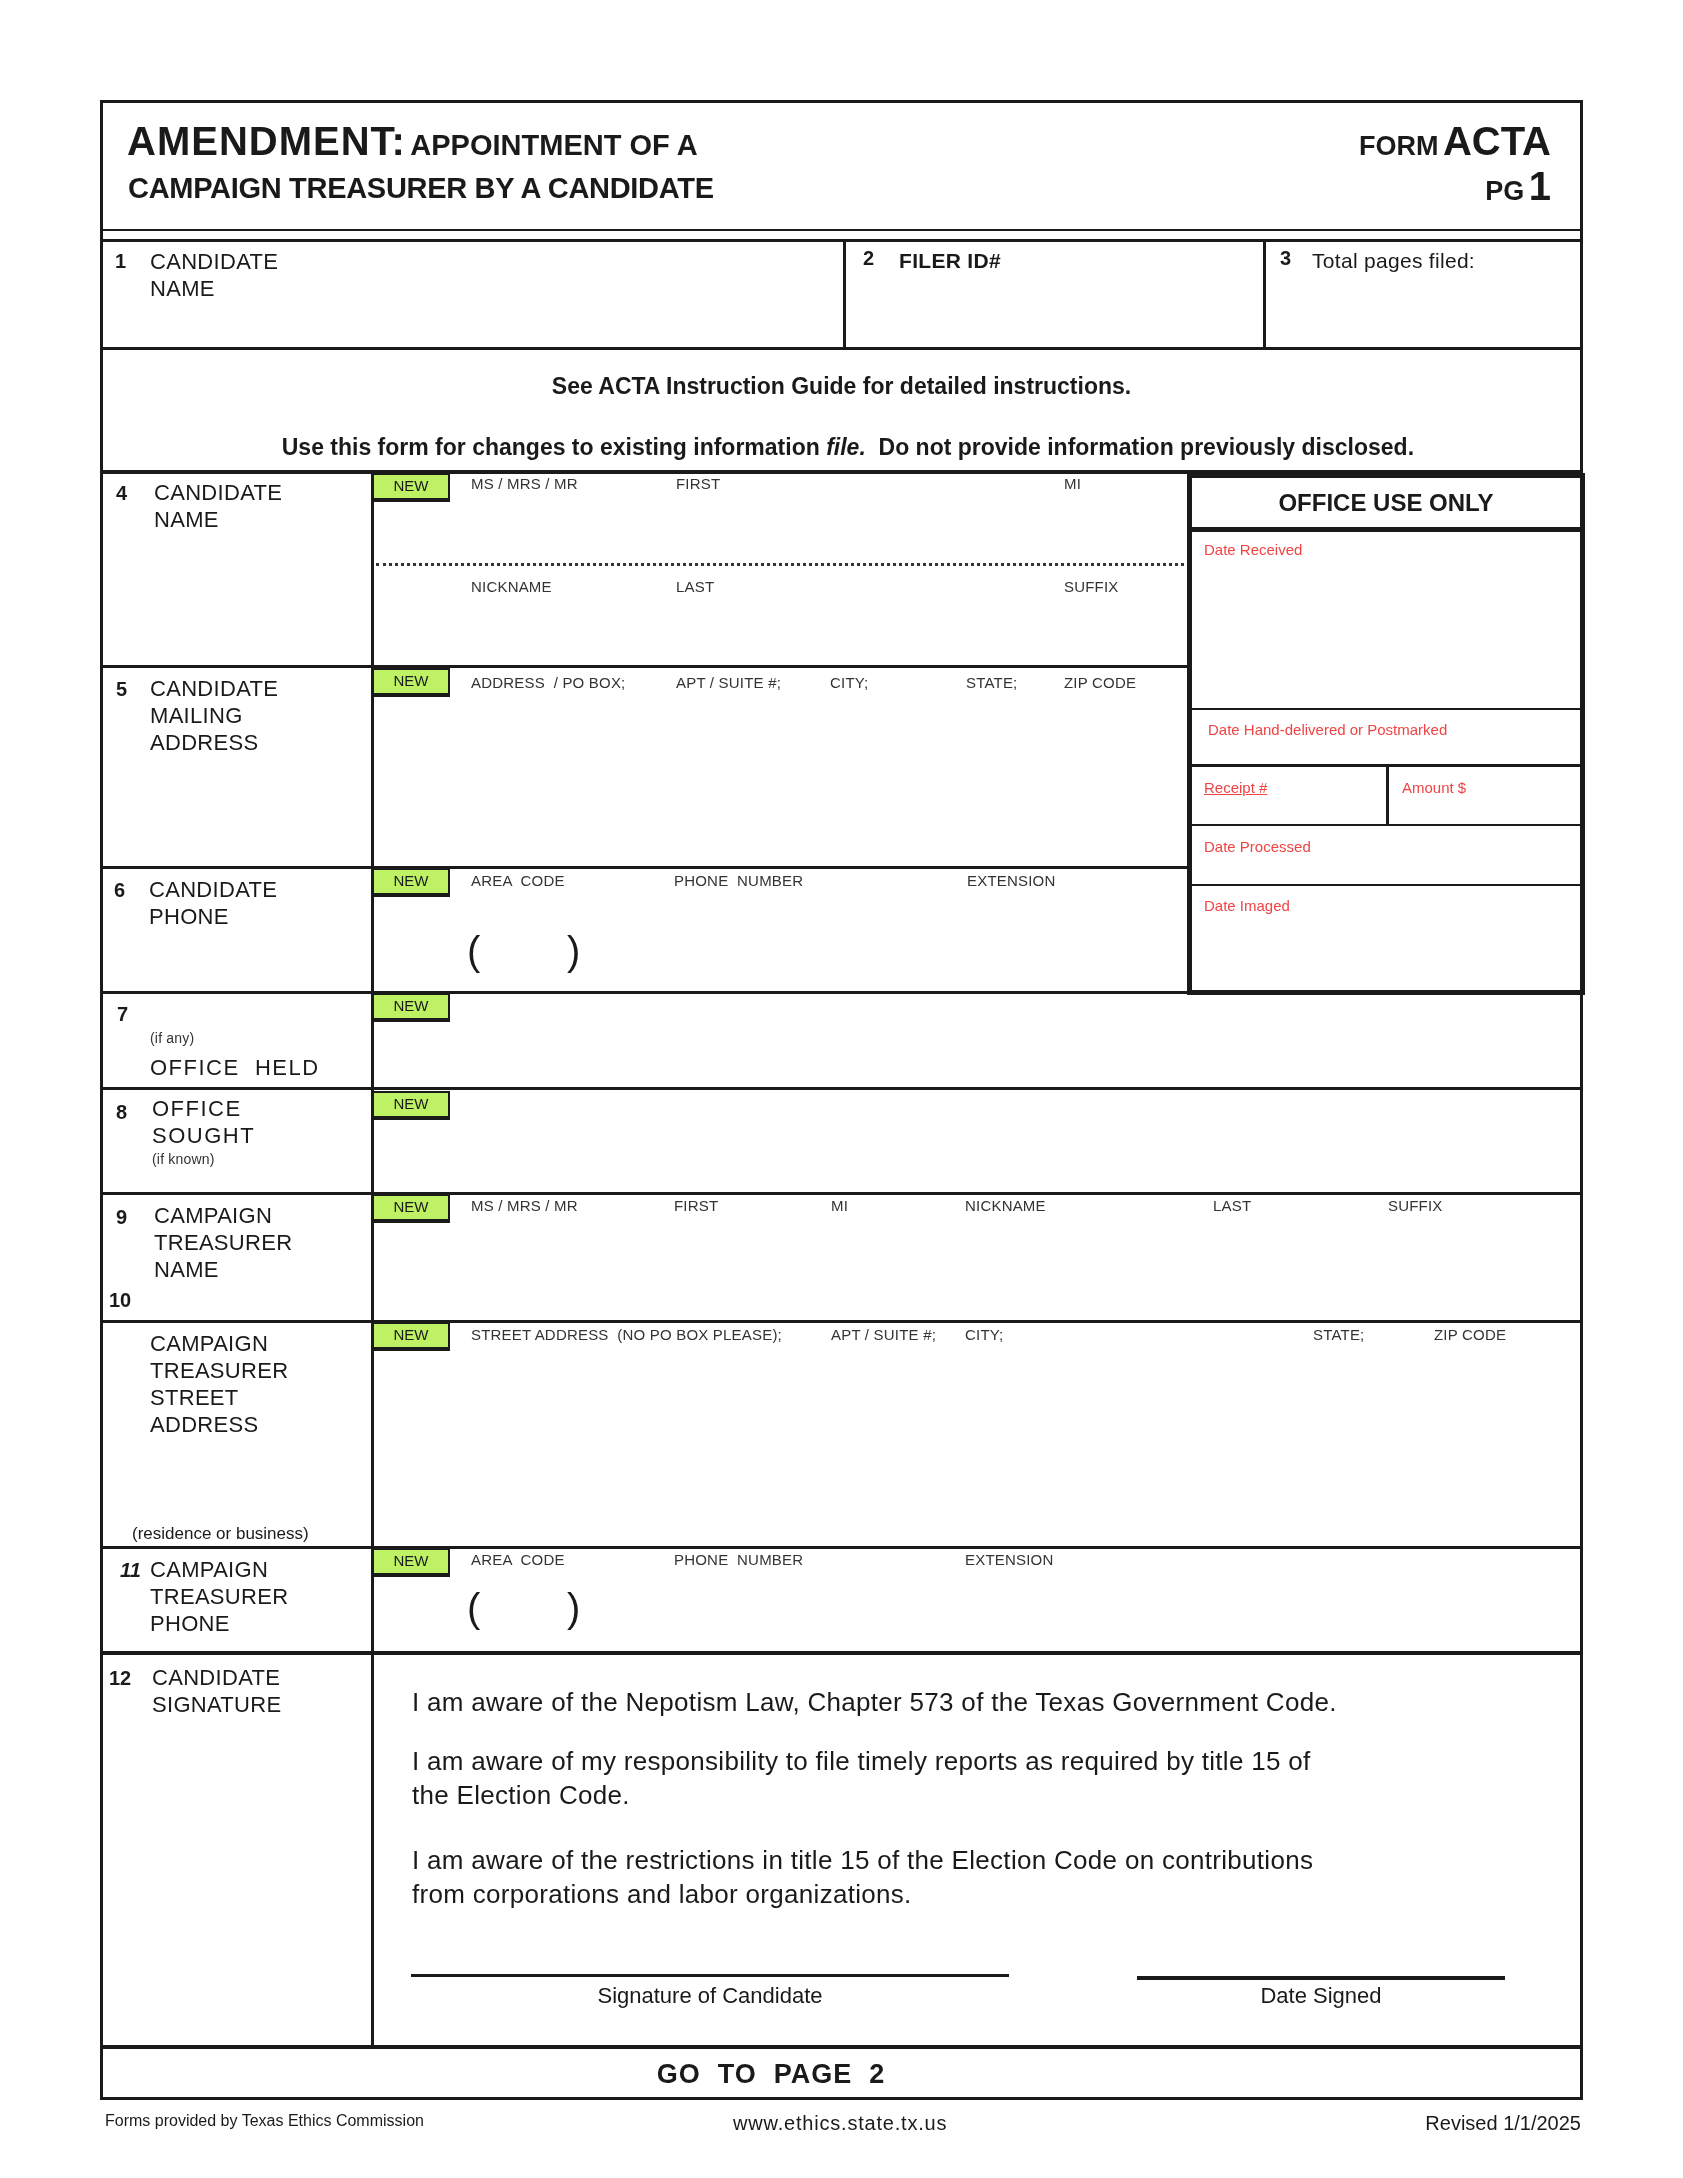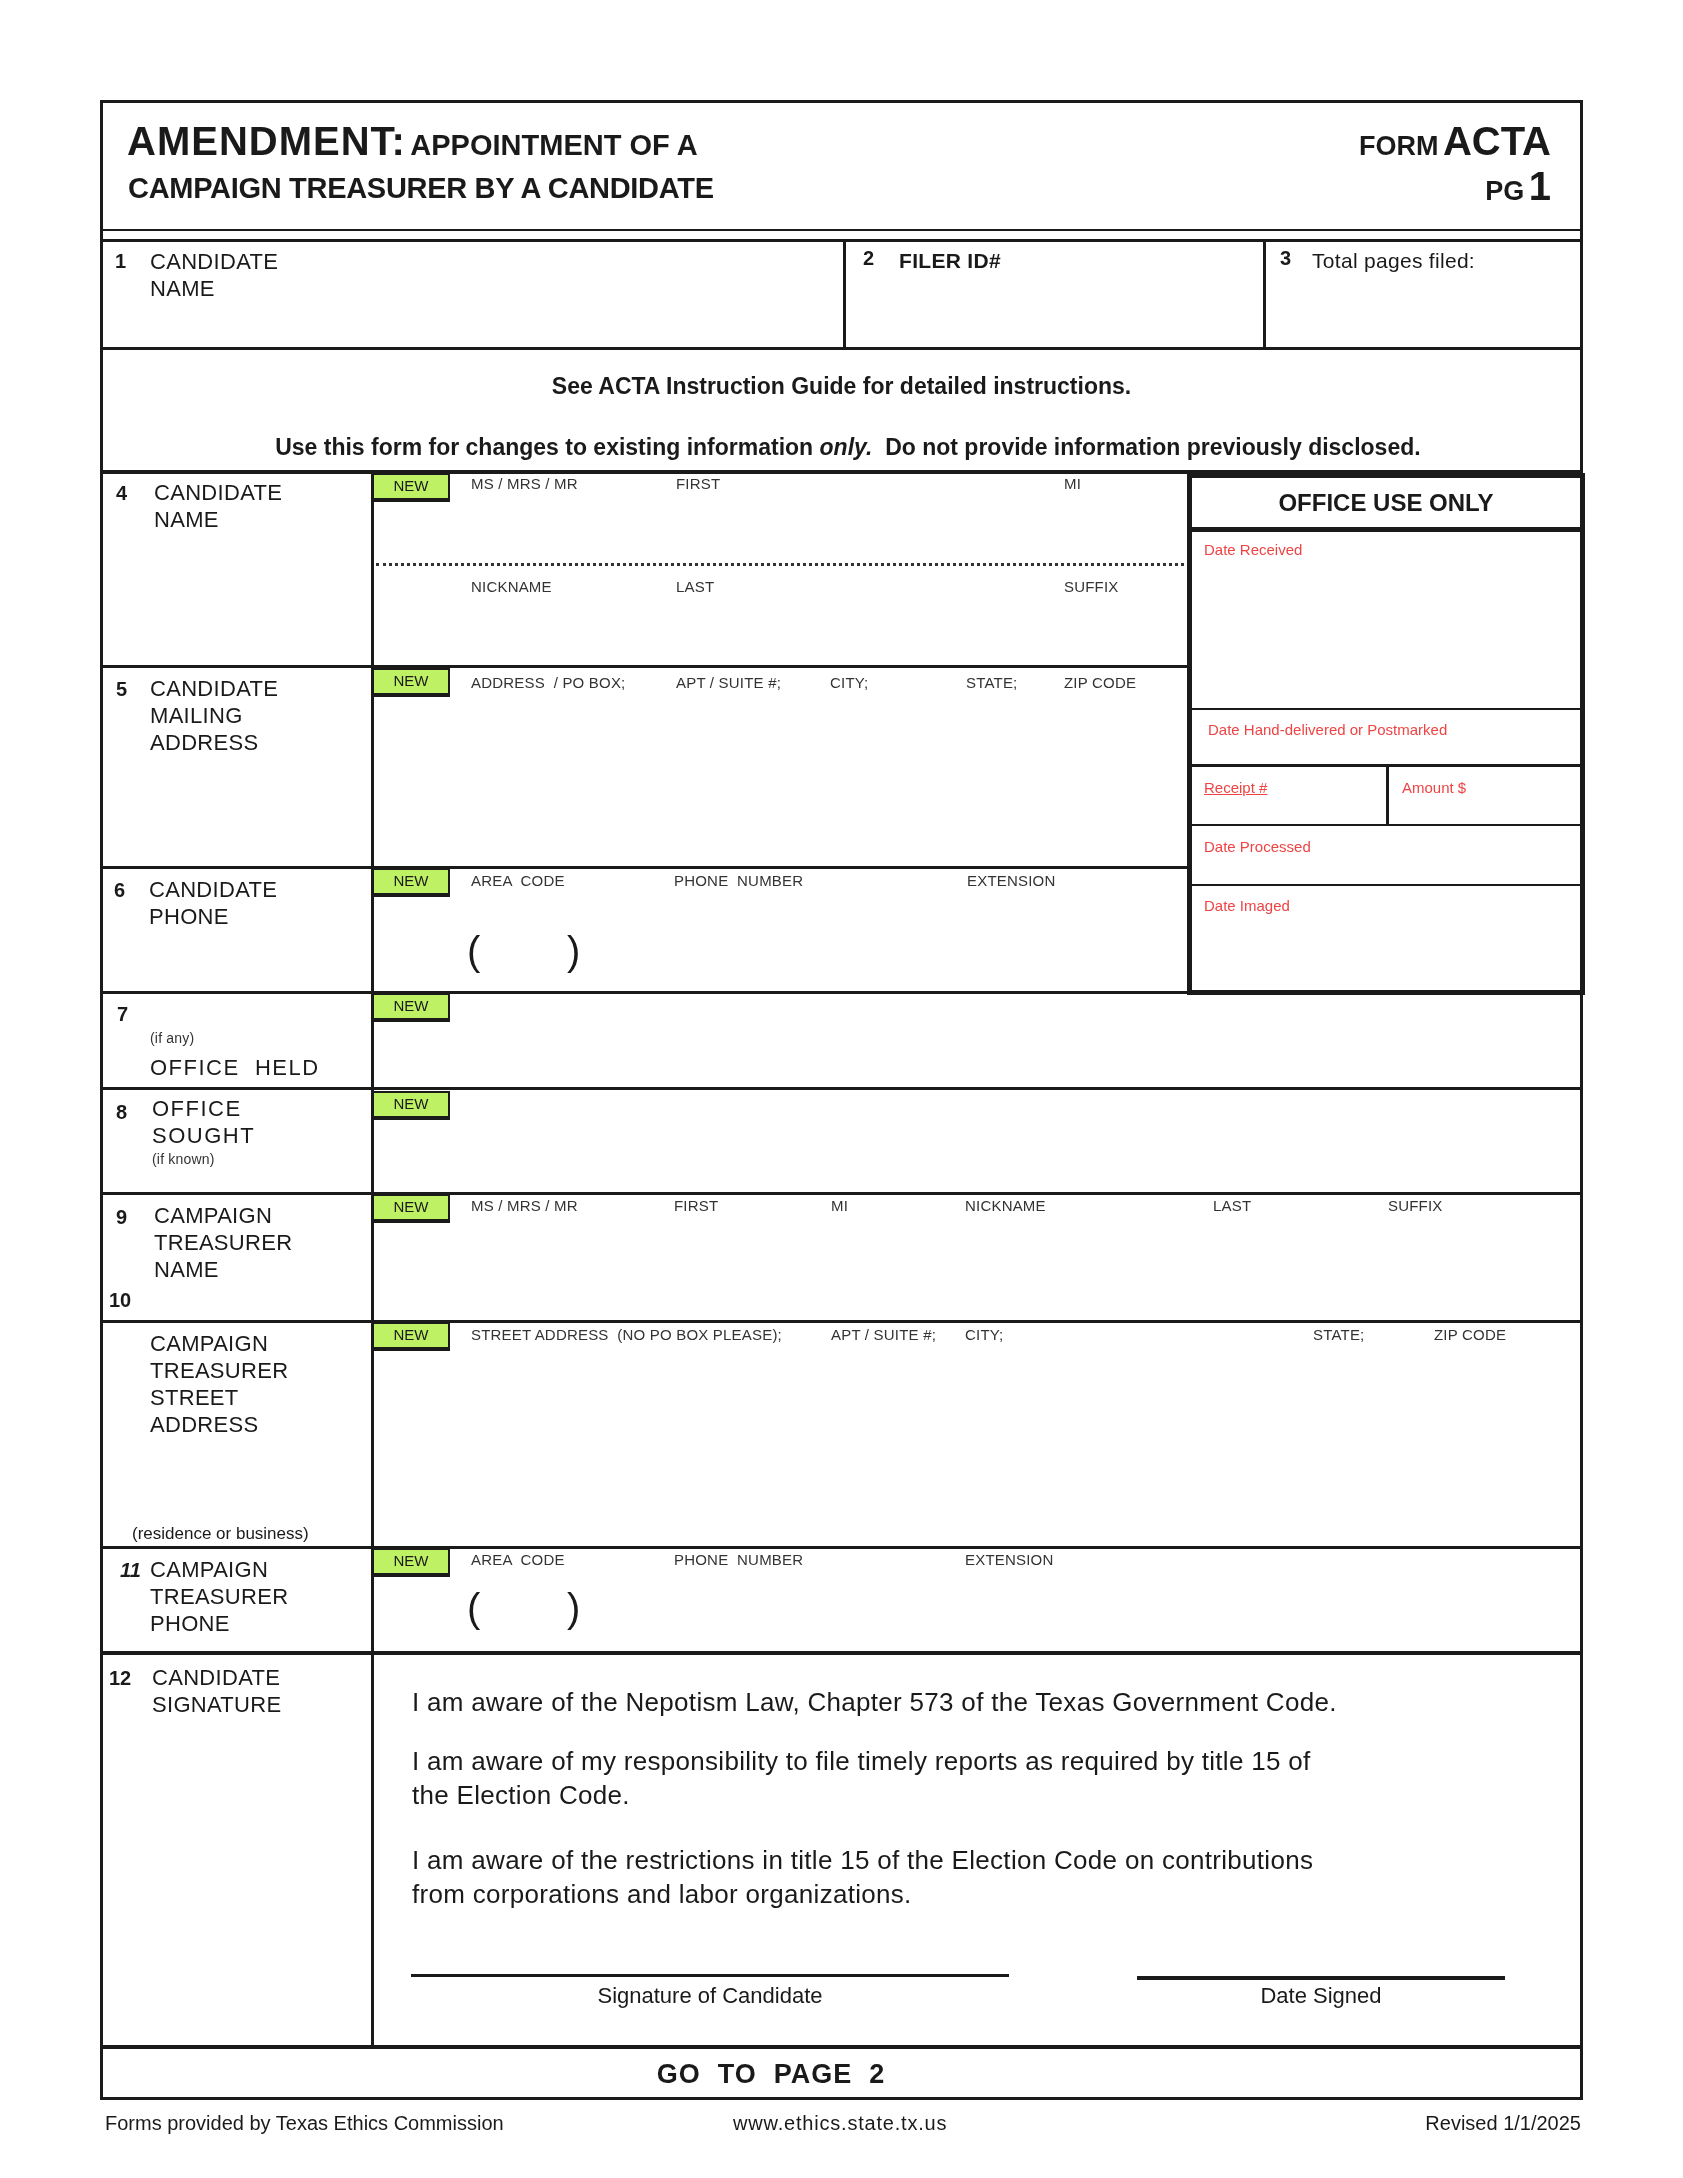--- a/index.html
+++ b/index.html
@@ -56,21 +56,21 @@
 <div class="abs lbl" style="left:899px;top:247px;font-size:21px;font-weight:bold;">FILER ID#</div>
 
 <div class="abs" style="left:1266px;top:242px;width:315px;height:105px;"></div>
 <div class="abs num" style="left:1280px;top:247px;">3</div>
 <div class="abs lbl" style="left:1312px;top:247px;font-size:21px;">Total pages filed:</div>
 
 <div class="hline" style="left:100px;top:347px;width:1483px;height:3px;"></div>
 
 <div class="abs" style="left:100px;top:373px;width:1483px;text-align:center;font-weight:bold;font-size:23px;">See ACTA Instruction Guide for detailed instructions.</div>
 <div class="abs" style="left:100px;top:407px;width:1483px;text-align:center;font-weight:bold;font-size:23px;white-space:pre;">
-  <span>Use this form for changes to existing information </span><em>only.</em><span>  Do not provide information previously disclosed.</span>
+  <span>Use this form for changes to existing information </span><em>file.</em><span>  Do not provide information previously disclosed.</span>
 </div>
 
 <div class="hline" style="left:100px;top:470px;width:1483px;height:4px;"></div>
 
 <div class="vline" style="left:371px;top:472px;width:3px;height:1575px;"></div>
 
 <div class="abs" style="left:374px;top:474px;width:812px;height:191px;"></div>
 <div class="abs num" style="left:116px;top:482px;">4</div>
 <div class="abs lbl" style="left:154px;top:479px;">
   <div>CANDIDATE</div>
@@ -218,16 +218,16 @@
 
 <div class="abs" style="left:411px;top:1958px;width:598px;height:16px;border-bottom:3px solid #1a1a1a;"></div>
 <div class="abs" style="left:411px;top:1983px;width:598px;text-align:center;font-size:22px;">Signature of Candidate</div>
 <div class="abs" style="left:1137px;top:1960px;width:368px;height:16px;border-bottom:4px solid #1a1a1a;"></div>
 <div class="abs" style="left:1137px;top:1983px;width:368px;text-align:center;font-size:22px;">Date Signed</div>
 
 <div class="hline" style="left:100px;top:2045px;width:1483px;height:4px;"></div>
 
 <div class="abs" style="left:100px;top:2059px;width:1342px;text-align:center;font-weight:bold;font-size:27px;white-space:pre;letter-spacing:1px;">GO  TO  PAGE  2</div>
 
-<div class="abs" style="left:105px;top:2112px;font-size:20px;">Forms provided by Texas Ethics Commission</div>
+<div class="abs" style="left:105px;top:2112px;font-size:16px;">Forms provided by Texas Ethics Commission</div>
 <div class="abs" style="left:733px;top:2112px;font-size:20px;letter-spacing:0.8px;">www.ethics.state.tx.us</div>
 <div class="abs" style="right:102px;top:2112px;font-size:20px;">Revised 1/1/2025</div>
 
 
 </body></html>

